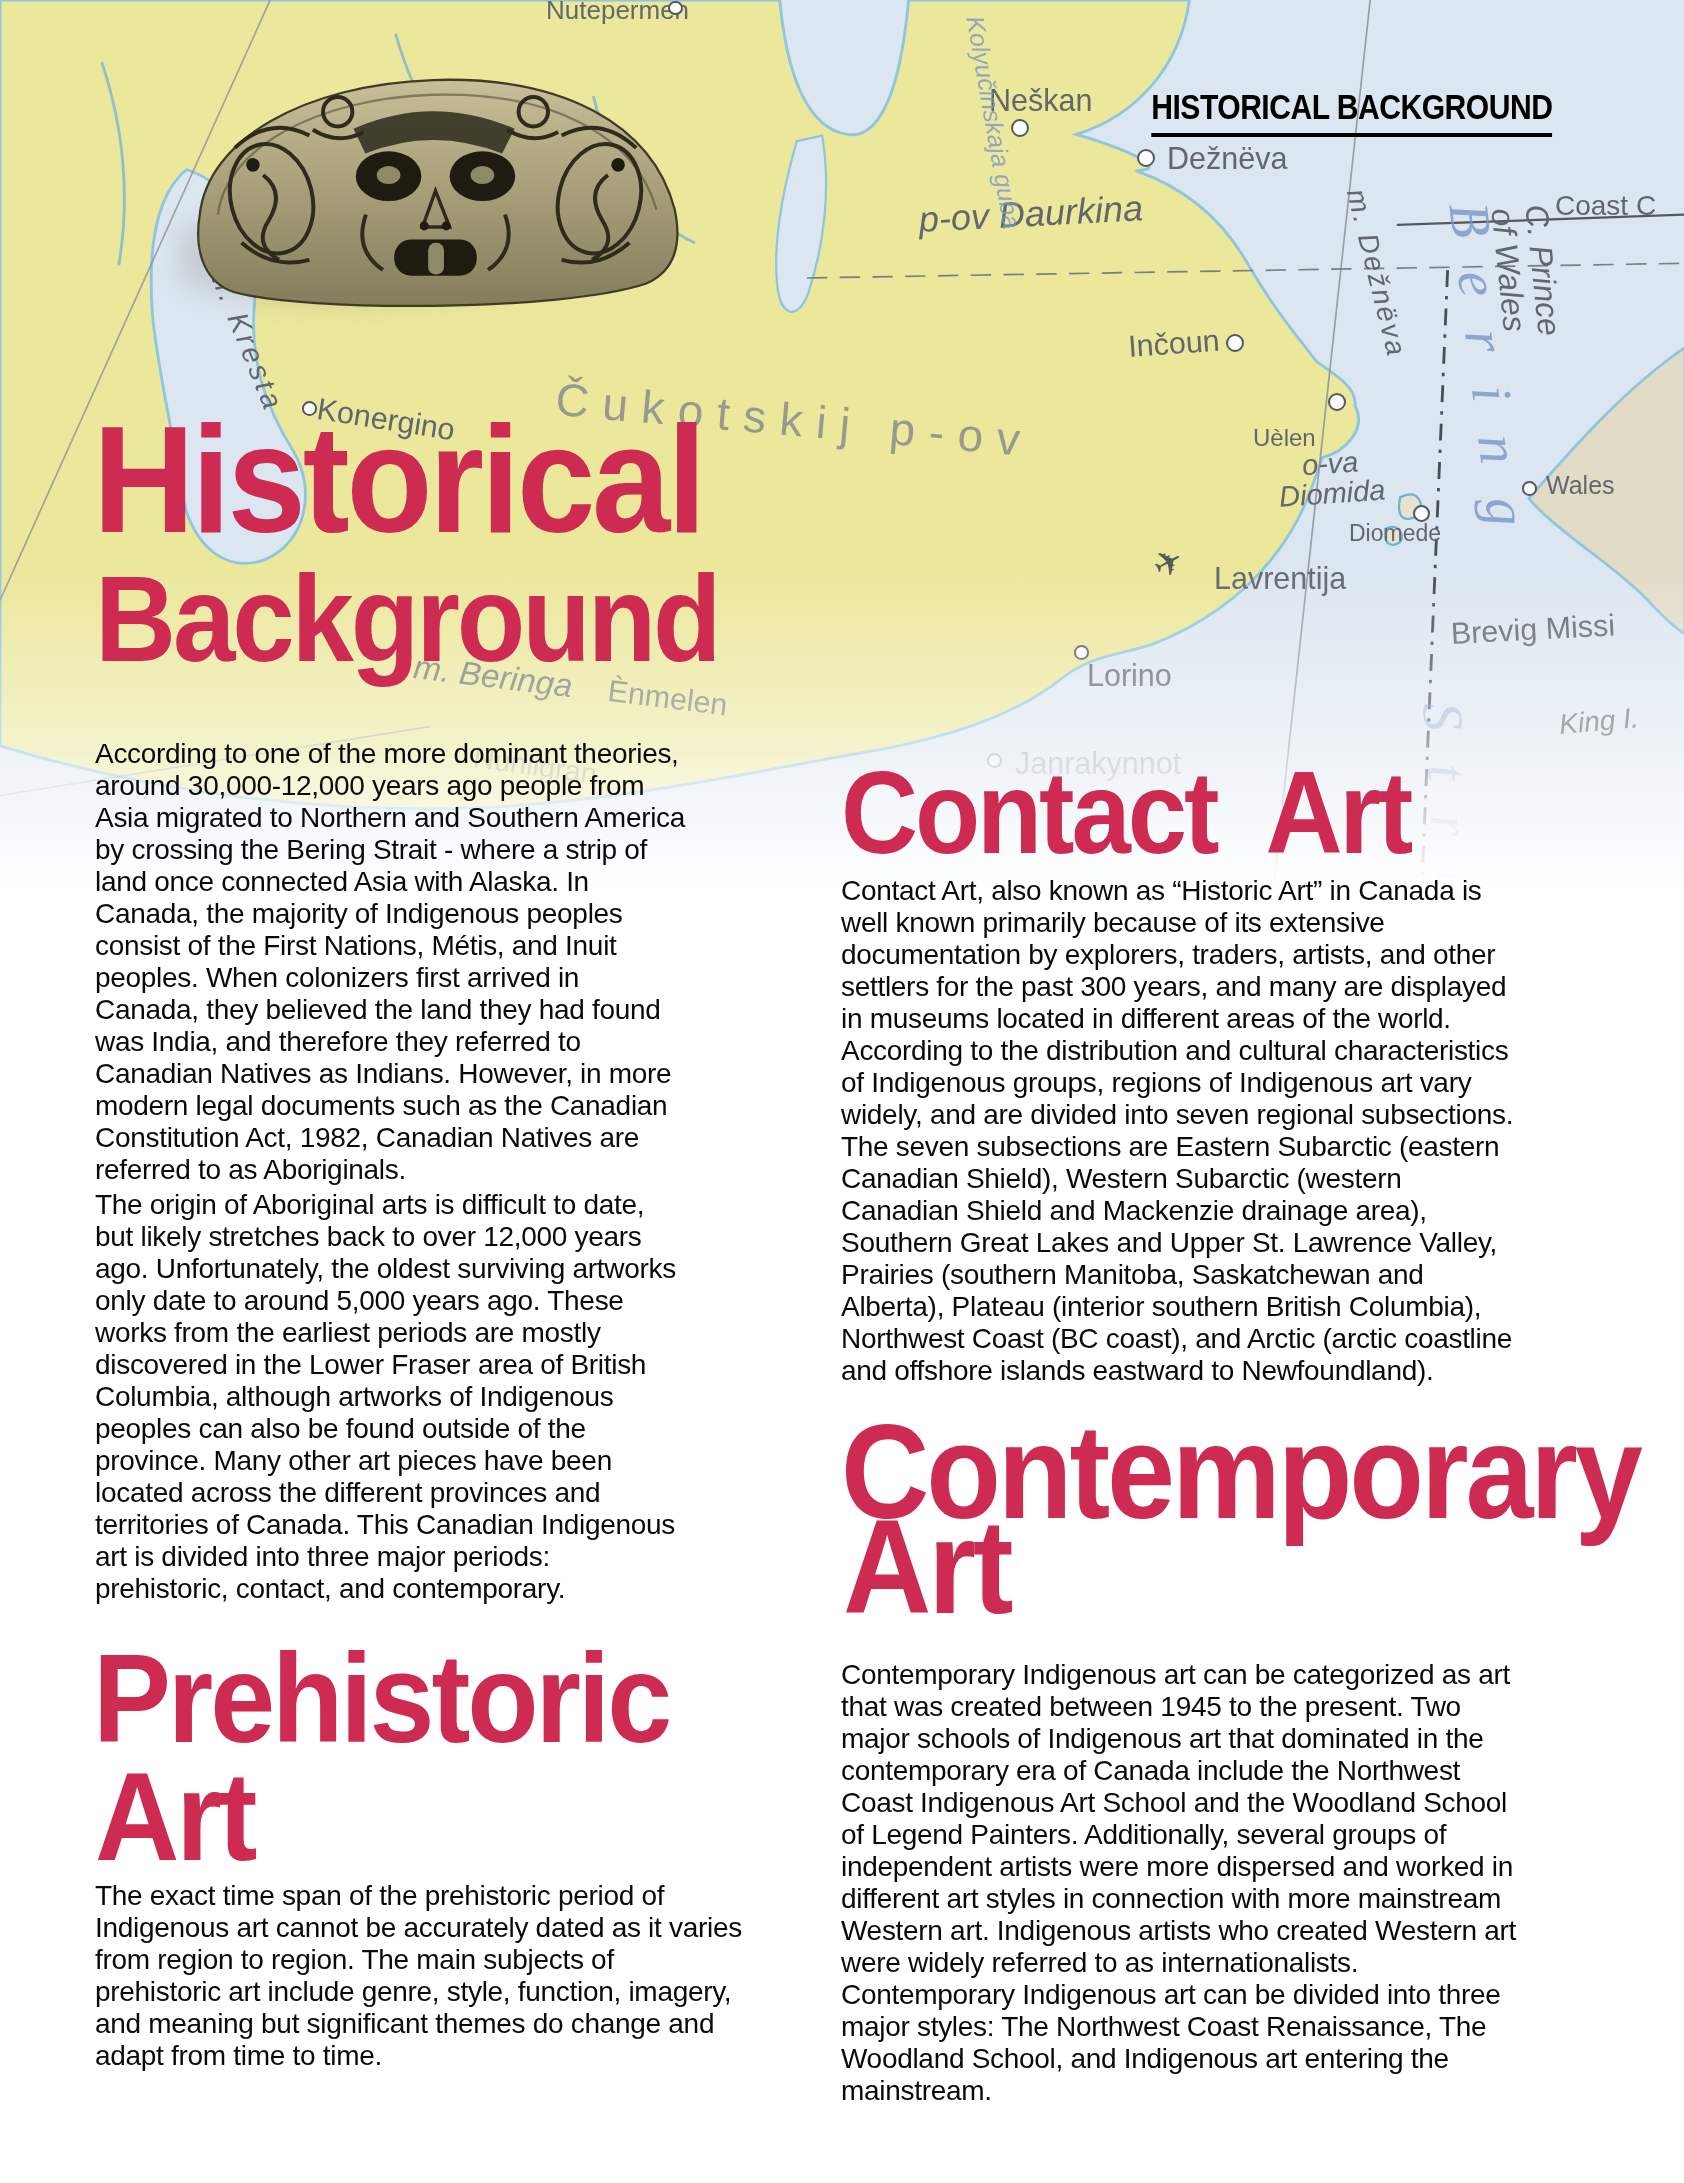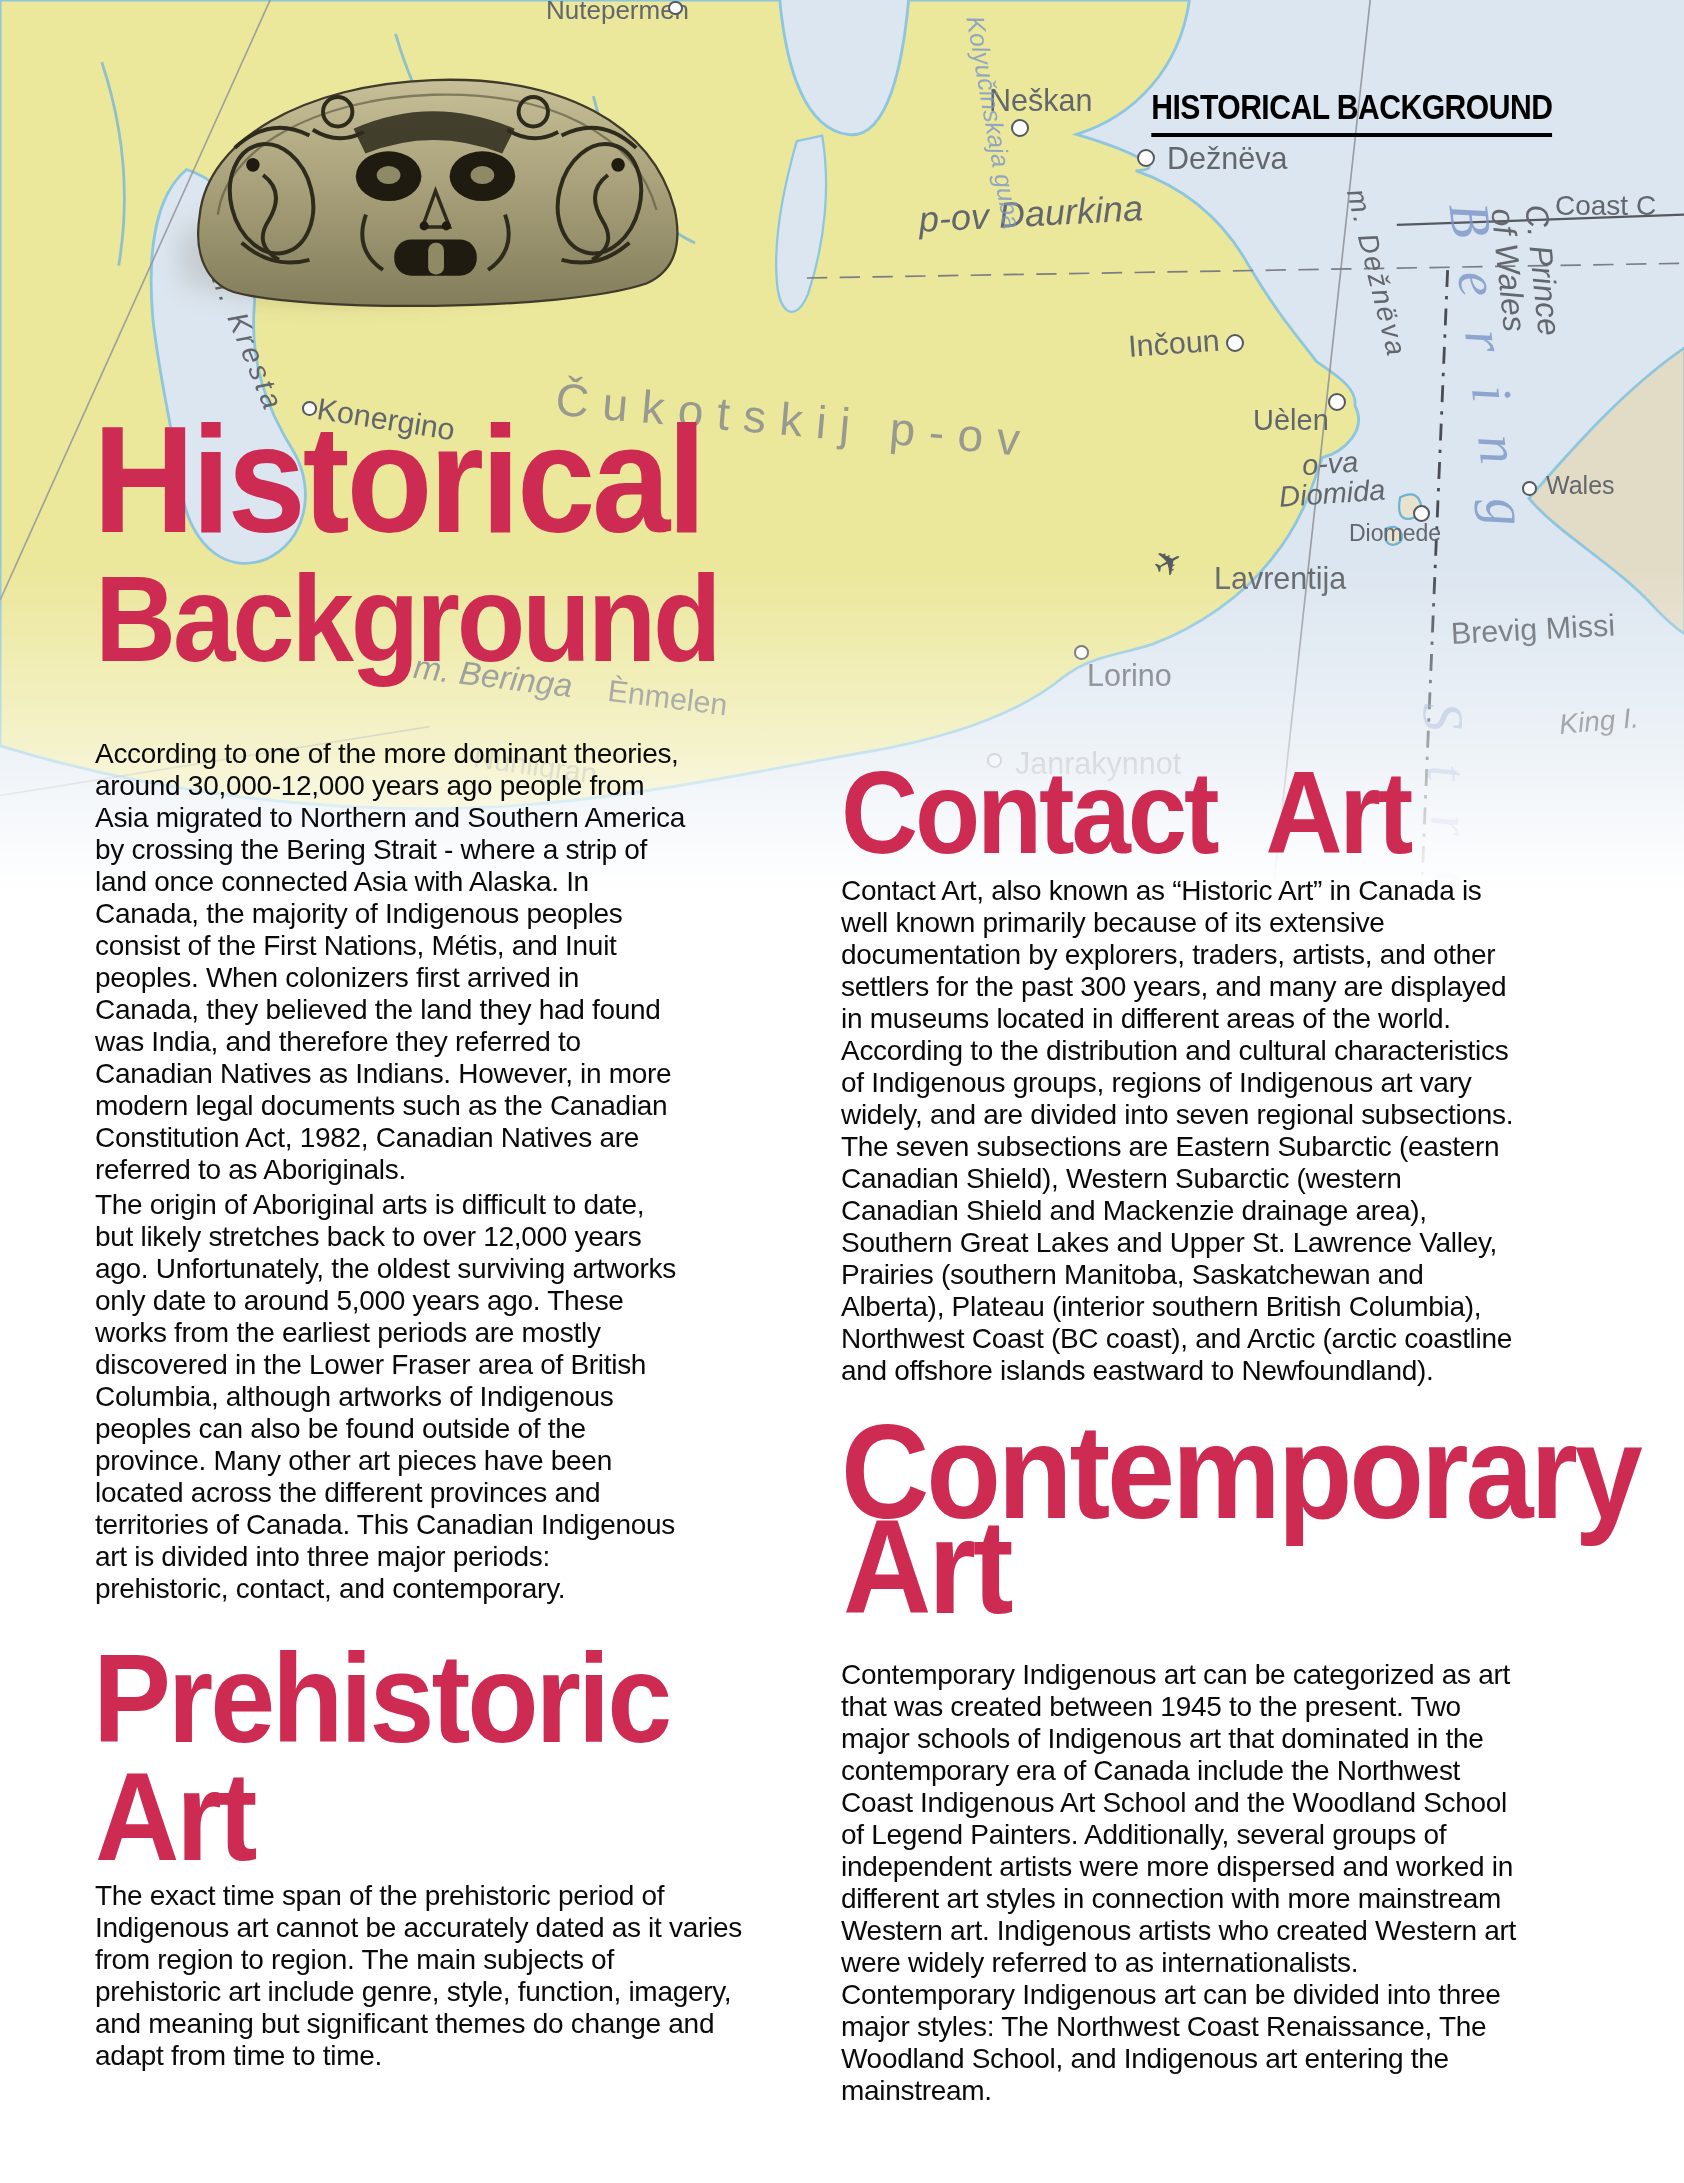--- a/index.html
+++ b/index.html
@@ -83,21 +83,21 @@
       <line x1="2472" y1="398" x2="2982" y2="380" stroke="#55595f" stroke-width="4"></line>
       <line x1="1428" y1="492" x2="2982" y2="466" stroke="#7a7e84" stroke-width="3" stroke-dasharray="36 22"></line>
       <line x1="2562" y1="478" x2="2500" y2="1960" stroke="#4a4e54" stroke-width="5" stroke-dasharray="30 16 6 16"></line>
     </svg>
     <div class="label-layer">
         <div class="map-label" style="left: 546px; top: -3.4px; font-size: 26px;">Nutepermen</div>
         <div class="map-label" style="left: 989px; top: 84px; font-size: 30.5px;">Neškan</div>
         <div class="map-label" style="left: 1167px; top: 142px; font-size: 30.5px;">Dežnëva</div>
         <div class="map-label" style="left: 918px; top: 201px; font-size: 36px; transform: rotate(-3deg); font-style: italic;">p-ov Daurkina</div>
         <div class="map-label" style="left: 1127px; top: 330px; font-size: 30.5px; transform: rotate(-4deg);">Inčoun</div>
-        <div class="map-label" style="left: 1253px; top: 405px; font-size: 29px;">Uèlen</div>
+        <div class="map-label" style="left: 1253px; top: 425px; font-size: 24px;">Uèlen</div>
         <div class="map-label" style="left: 1370px; top: 186px; font-size: 28px; transform: rotate(76deg); font-style: italic; letter-spacing: 2.3px;">m. Dežnëva</div>
         <div class="map-label" style="left: 1276px; top: 452px; font-size: 29px; transform: rotate(-4deg); font-style: italic; text-align: center;">o-va
 Diomida</div>
         <div class="map-label" style="left: 1349px; top: 521px; font-size: 23px;">Diomede</div>
         <div class="map-label" style="left: 1546px; top: 472px; font-size: 25px;">Wales</div>
         <div class="map-label" style="left: 1214px; top: 562px; font-size: 30.5px;">Lavrentija</div>
         <div class="map-label" style="left: 1147px; top: 554px; font-size: 35px; transform: rotate(-28deg); color: rgb(85, 90, 96);">✈</div>
         <div class="map-label" style="left: 1087px; top: 659px; font-size: 30.5px;">Lorino</div>
         <div class="map-label" style="left: 1450px; top: 617px; font-size: 30.5px; transform: rotate(-3deg);">Brevig Missi</div>
         <div class="map-label" style="left: 1558px; top: 710px; font-size: 28px; transform: rotate(-5deg); font-style: italic;">King I.</div>

